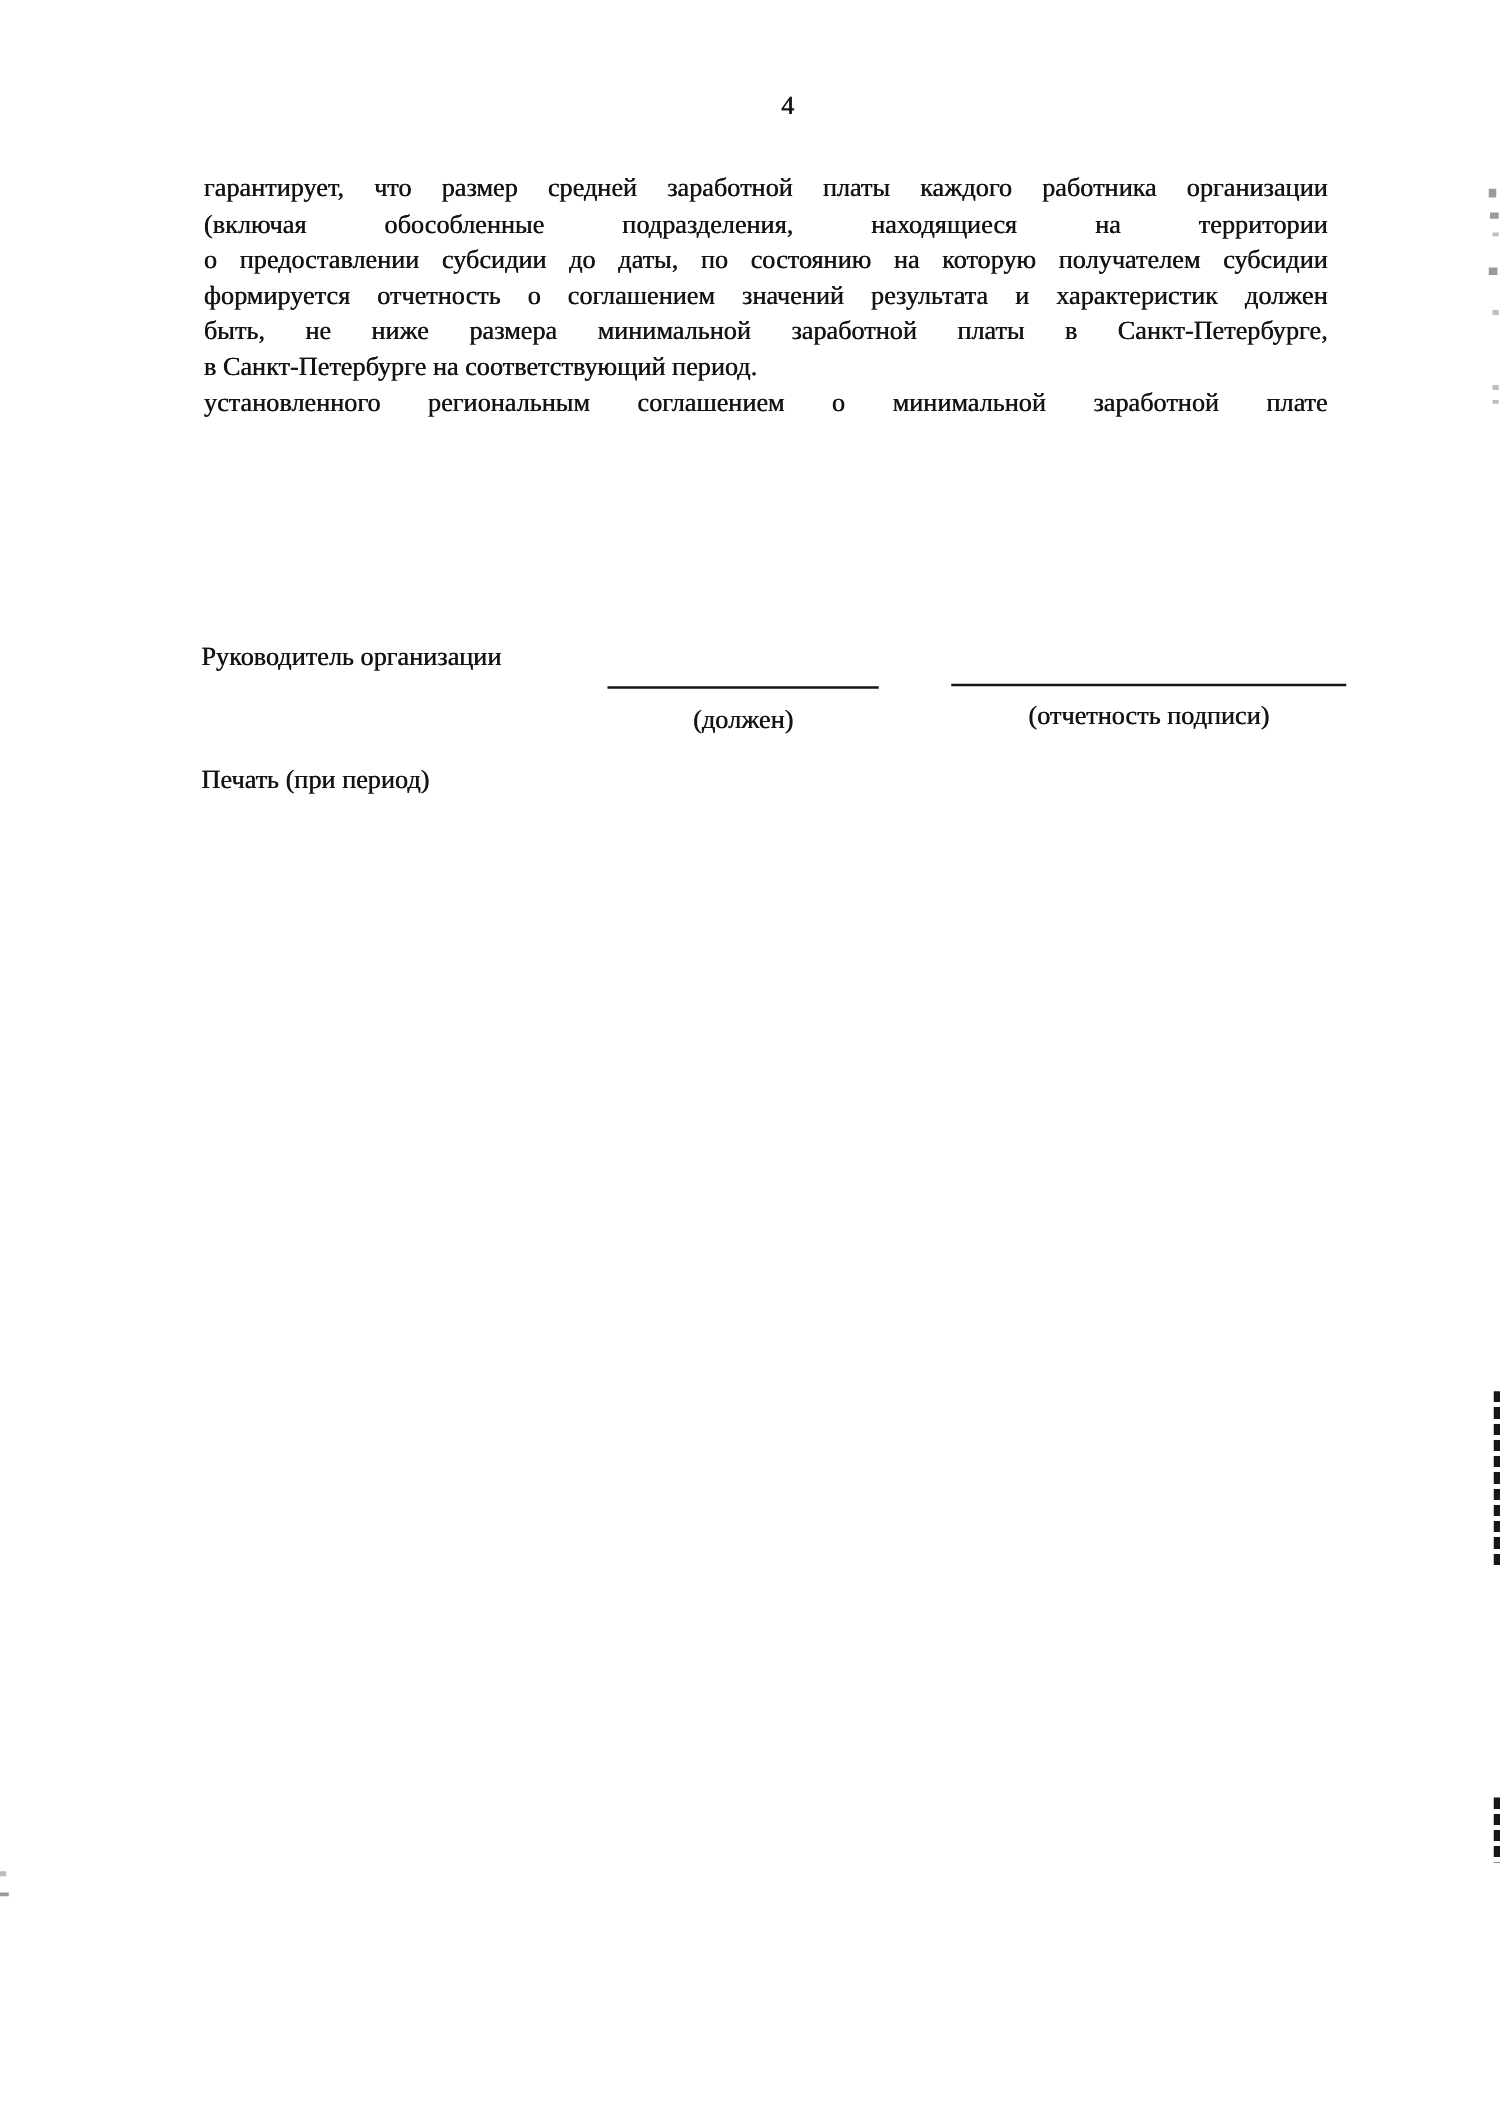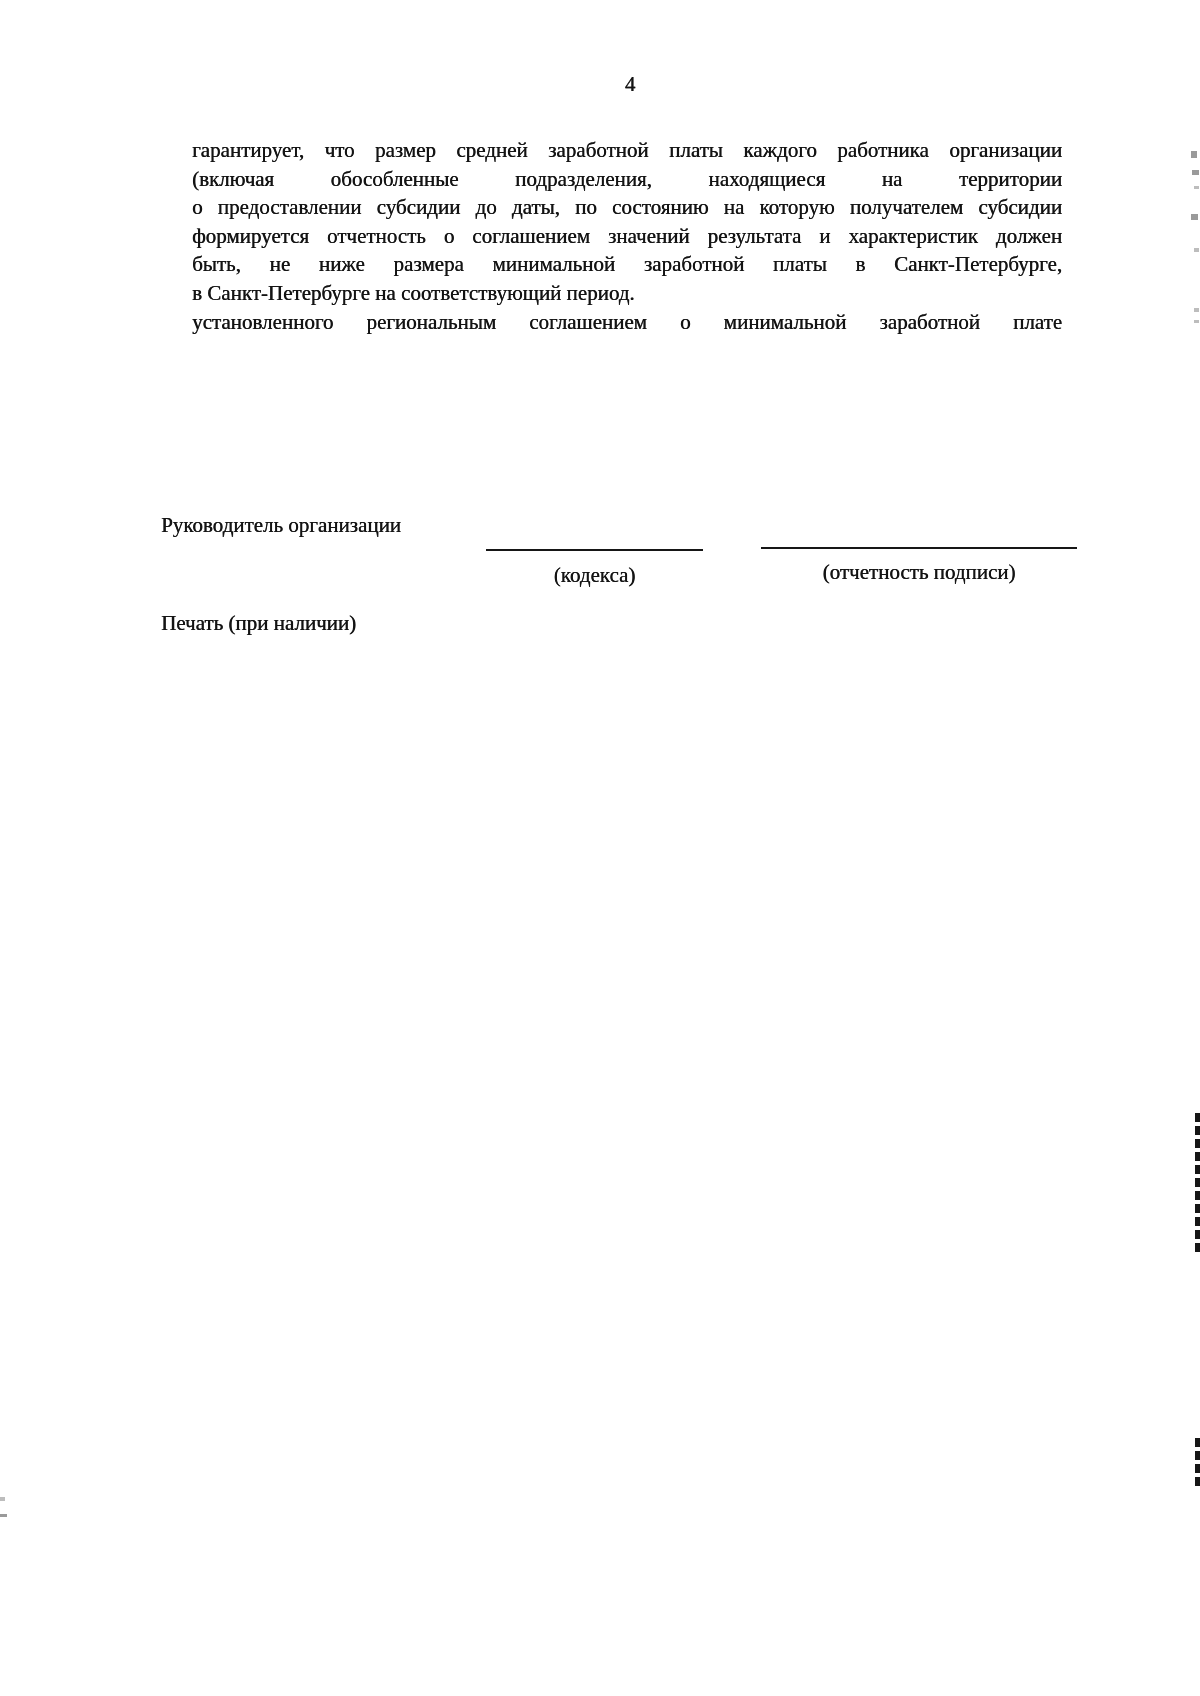--- a/index.html
+++ b/index.html
@@ -28,21 +28,20 @@
   .paragraph {
     position: absolute;
     top: 136px;
     left: 163px;
     width: 899px;
     line-height: 28.6px;
   }
   .para-line {
     text-align: justify;
     text-align-last: justify;
-    margin-left: 29px;
   }
   .para-line.last-line {
     text-align-last: left;
   }
   .role-label {
     position: absolute;
     top: 513px;
     left: 161px;
     line-height: 25px;
   }
@@ -97,25 +96,25 @@
       <div class="para-line last-line">в Санкт-Петербурге на соответствующий период.</div>
       <div class="para-line">установленного региональным соглашением о минимальной заработной плате</div>
     </div>
 
   <div class="role-label doc-text">Руководитель организации</div>
 
   <div class="sig-line sig-line-signature"></div>
 
   <div class="sig-line sig-line-transcript"></div>
 
-  <div class="sig-caption caption-signature doc-text">(кодекса)</div>
+  <div class="sig-caption caption-signature doc-text">(должен)</div>
 
   <div class="sig-caption caption-transcript doc-text">(отчетность подписи)</div>
 
-  <div class="stamp-note doc-text">Печать (при наличии)</div>
+  <div class="stamp-note doc-text">Печать (при период)</div>
 
   <div class="artifact fleck" style="left:1191px; top:151px; width:6px; height:7px;"></div>
   <div class="artifact fleck" style="left:1192px; top:170px; width:7px; height:5px;"></div>
   <div class="artifact fleck light" style="left:1194px; top:186px; width:5px; height:3px;"></div>
   <div class="artifact fleck" style="left:1191px; top:214px; width:7px; height:6px;"></div>
   <div class="artifact fleck light" style="left:1194px; top:248px; width:5px; height:4px;"></div>
   <div class="artifact fleck light" style="left:1194px; top:308px; width:5px; height:4px;"></div>
   <div class="artifact fleck light" style="left:1194px; top:320px; width:5px; height:3px;"></div>
 
   <div class="artifact edge-dash" style="top:1113px; height:140px;"></div>

